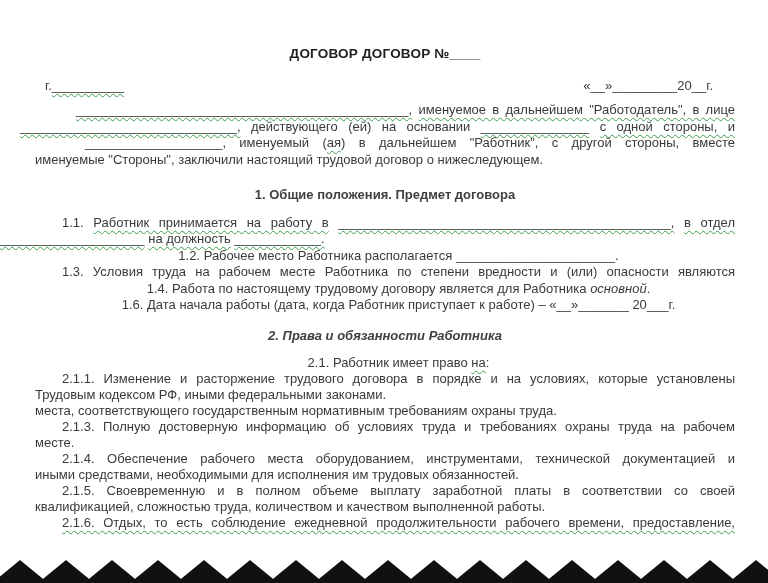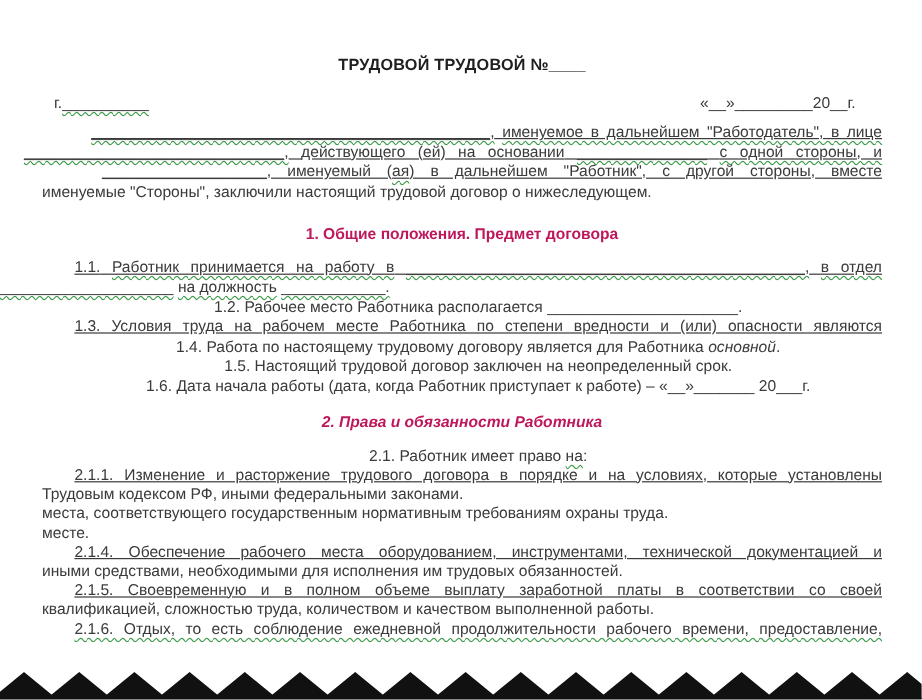--- a/index.html
+++ b/index.html
@@ -12,21 +12,21 @@
     font-size: 13px;
     color: #3a3a3a;
   }
   .page {
     position: absolute; inset: 0;
     padding: 0 33px 0 35px;
     box-sizing: border-box;
   }
   .ln { line-height: 16.5px; white-space: normal; }
   .sec2 .ln { line-height: 16px; }
-  .j { text-align: justify; text-align-last: justify; text-decoration: underline; }
+  .j { text-align: justify; text-align-last: justify; }
   .ind  { text-indent: 27px; text-align: center; }
   .ind41 { text-indent: 41px; }
   .ind50 { text-indent: 50px; }
   .pull15 { margin-left: -15px; }
   .pull35 { margin-left: -35px; }
   .title {
     margin-top: 46px;
     text-align: center;
     font-weight: bold;
     font-size: 13.5px;
@@ -37,21 +37,21 @@
     margin-top: 15px;
     display: flex;
     justify-content: space-between;
     padding-left: 10px;
     padding-right: 22px;
   }
   .intro { margin-top: 8px; }
   .hd {
     font-weight: bold;
     text-align: center;
-    color: #be185d;
+    color: #404040;
   }
   .h1 { margin-top: 19px; }
   .h2 { margin-top: 14px; font-style: italic; }
   .sec1 { margin-top: 11px; }
   .sec2 { margin-top: 11px; }
   .gw {
     text-decoration-line: underline;
     text-decoration-style: wavy;
     text-decoration-color: #3f9d4b;
     text-decoration-thickness: 1px;
@@ -63,21 +63,21 @@
     left: 0; right: 0; bottom: 0;
     height: 24px;
   }
   .torn svg { display: block; }
 </style>
 </head>
 <body>
 
 <div class="page">
 
-  <div class="ln title">ТРУДОВОЙ ТРУДОВОЙ №____</div>
+  <div class="ln title">ДОГОВОР ДОГОВОР №____</div>
 
   <div class="ln dateline">
     <span><span>г.</span><span class="gw">__________</span></span>
     <span>«__»_________20__г.</span>
   </div>
 
   <div class="intro">
     <div class="ln j ind41"><span class="gw">______________________________________________,</span>
       <span class="gw">именуемое в дальнейшем "Работодатель", в лице</span></div>
     <div class="ln j pull15"><span class="gw">______________________________,</span>
@@ -96,31 +96,31 @@
       <span class="gw">______________________________________________,</span>
       <span class="gw">в отдел</span></div>
     <div class="ln pull35"><span class="gw">____________________</span>
       <span class="gw">на должность</span>
       <span class="gw">____________.</span></div>
     <div class="ln ind"><span>1.2. Рабочее место Работника располагается</span>
       <span>______________________.</span></div>
     <div class="ln j ind">1.3. Условия труда на рабочем месте Работника по степени вредности и (или) опасности являются</div>
     <div class="ln ind"><span>1.4. Работа по настоящему трудовому договору является для Работника</span>
       <span class="it">основной</span><span>.</span></div>
-    <div class="ln ind">1.5. Настоящий трудовой договор заключен на неопределенный срок.</div>
     <div class="ln ind">1.6. Дата начала работы (дата, когда Работник приступает к работе) – «__»_______ 20___г.</div>
   </div>
 
   <div class="ln hd h2">2. Права и обязанности Работника</div>
 
   <div class="sec2">
     <div class="ln ind"><span>2.1. Работник имеет право </span><span class="gw">на</span><span>:</span></div>
     <div class="ln j ind">2.1.1. Изменение и расторжение трудового договора в порядке и на условиях, которые установлены</div>
     <div class="ln">Трудовым кодексом РФ, иными федеральными законами.</div>
     <div class="ln">места, соответствующего государственным нормативным требованиям охраны труда.</div>
+    <div class="ln j ind">2.1.3. Полную достоверную информацию об условиях труда и требованиях охраны труда на рабочем</div>
     <div class="ln">месте.</div>
     <div class="ln j ind">2.1.4. Обеспечение рабочего места оборудованием, инструментами, технической документацией и</div>
     <div class="ln">иными средствами, необходимыми для исполнения им трудовых обязанностей.</div>
     <div class="ln j ind">2.1.5. Своевременную и в полном объеме выплату заработной платы в соответствии со своей</div>
     <div class="ln">квалификацией, сложностью труда, количеством и качеством выполненной работы.</div>
     <div class="ln j ind gw">2.1.6. Отдых, то есть соблюдение ежедневной продолжительности рабочего времени, предоставление,</div>
   </div>
 
 </div>
 

